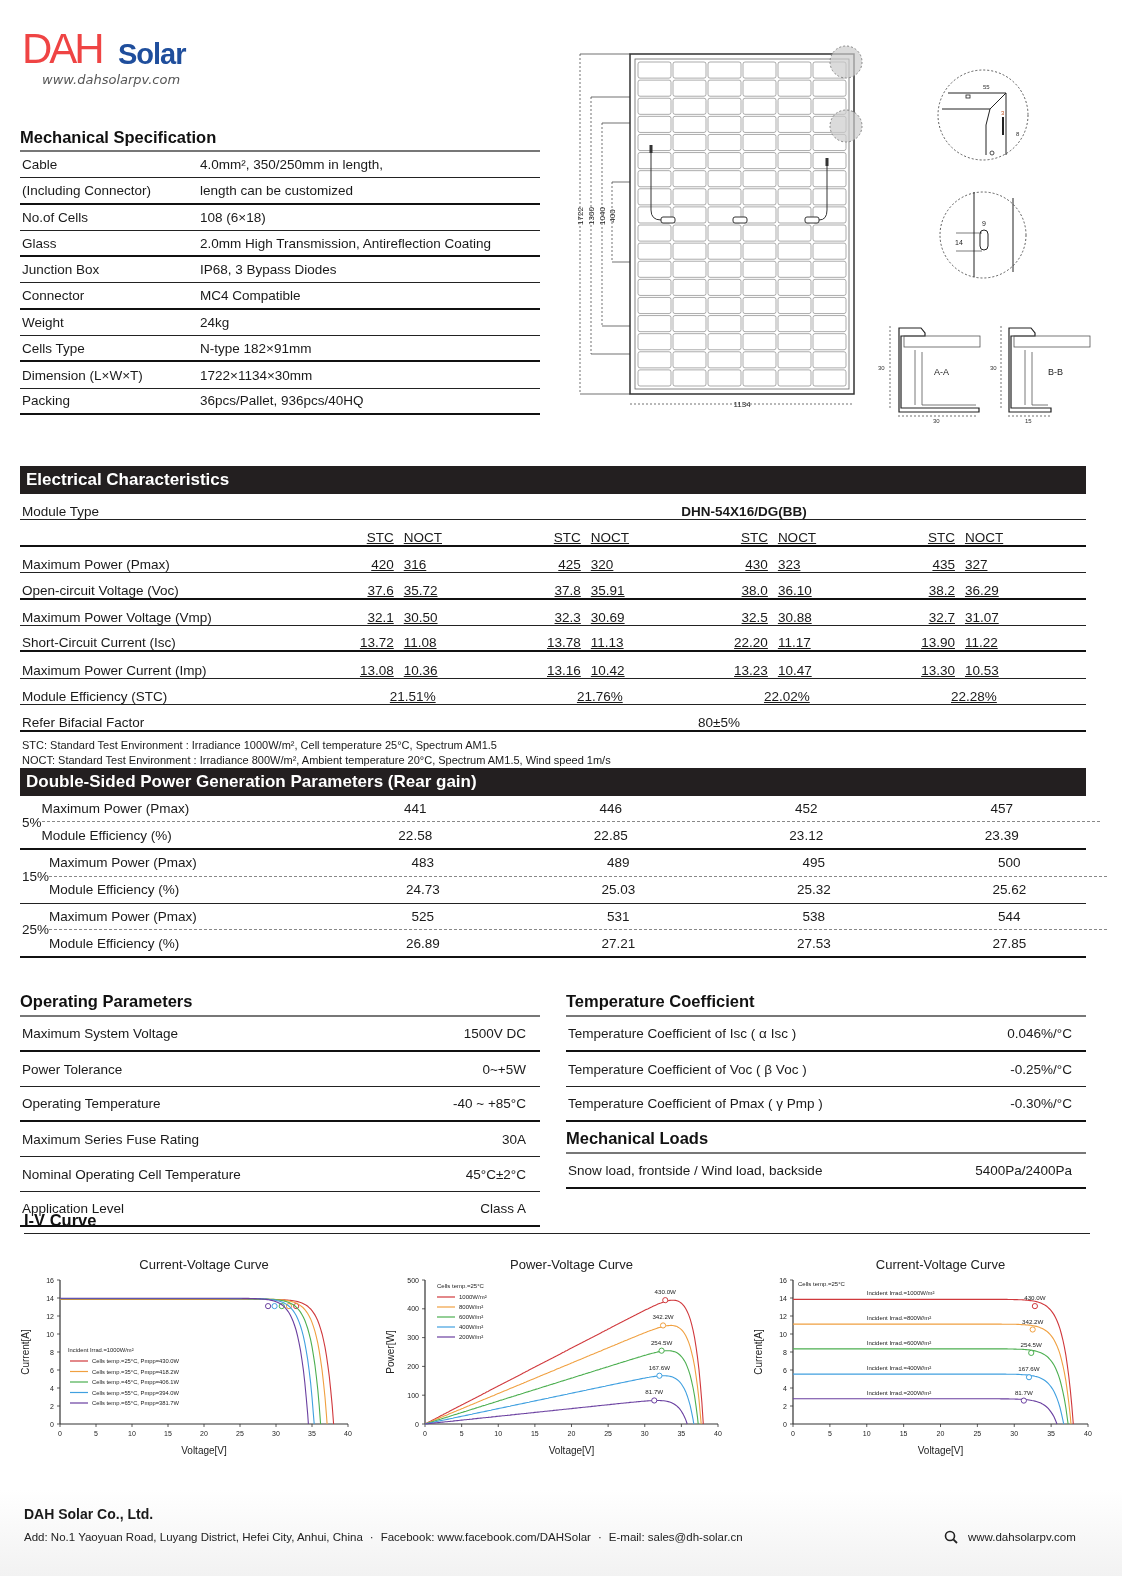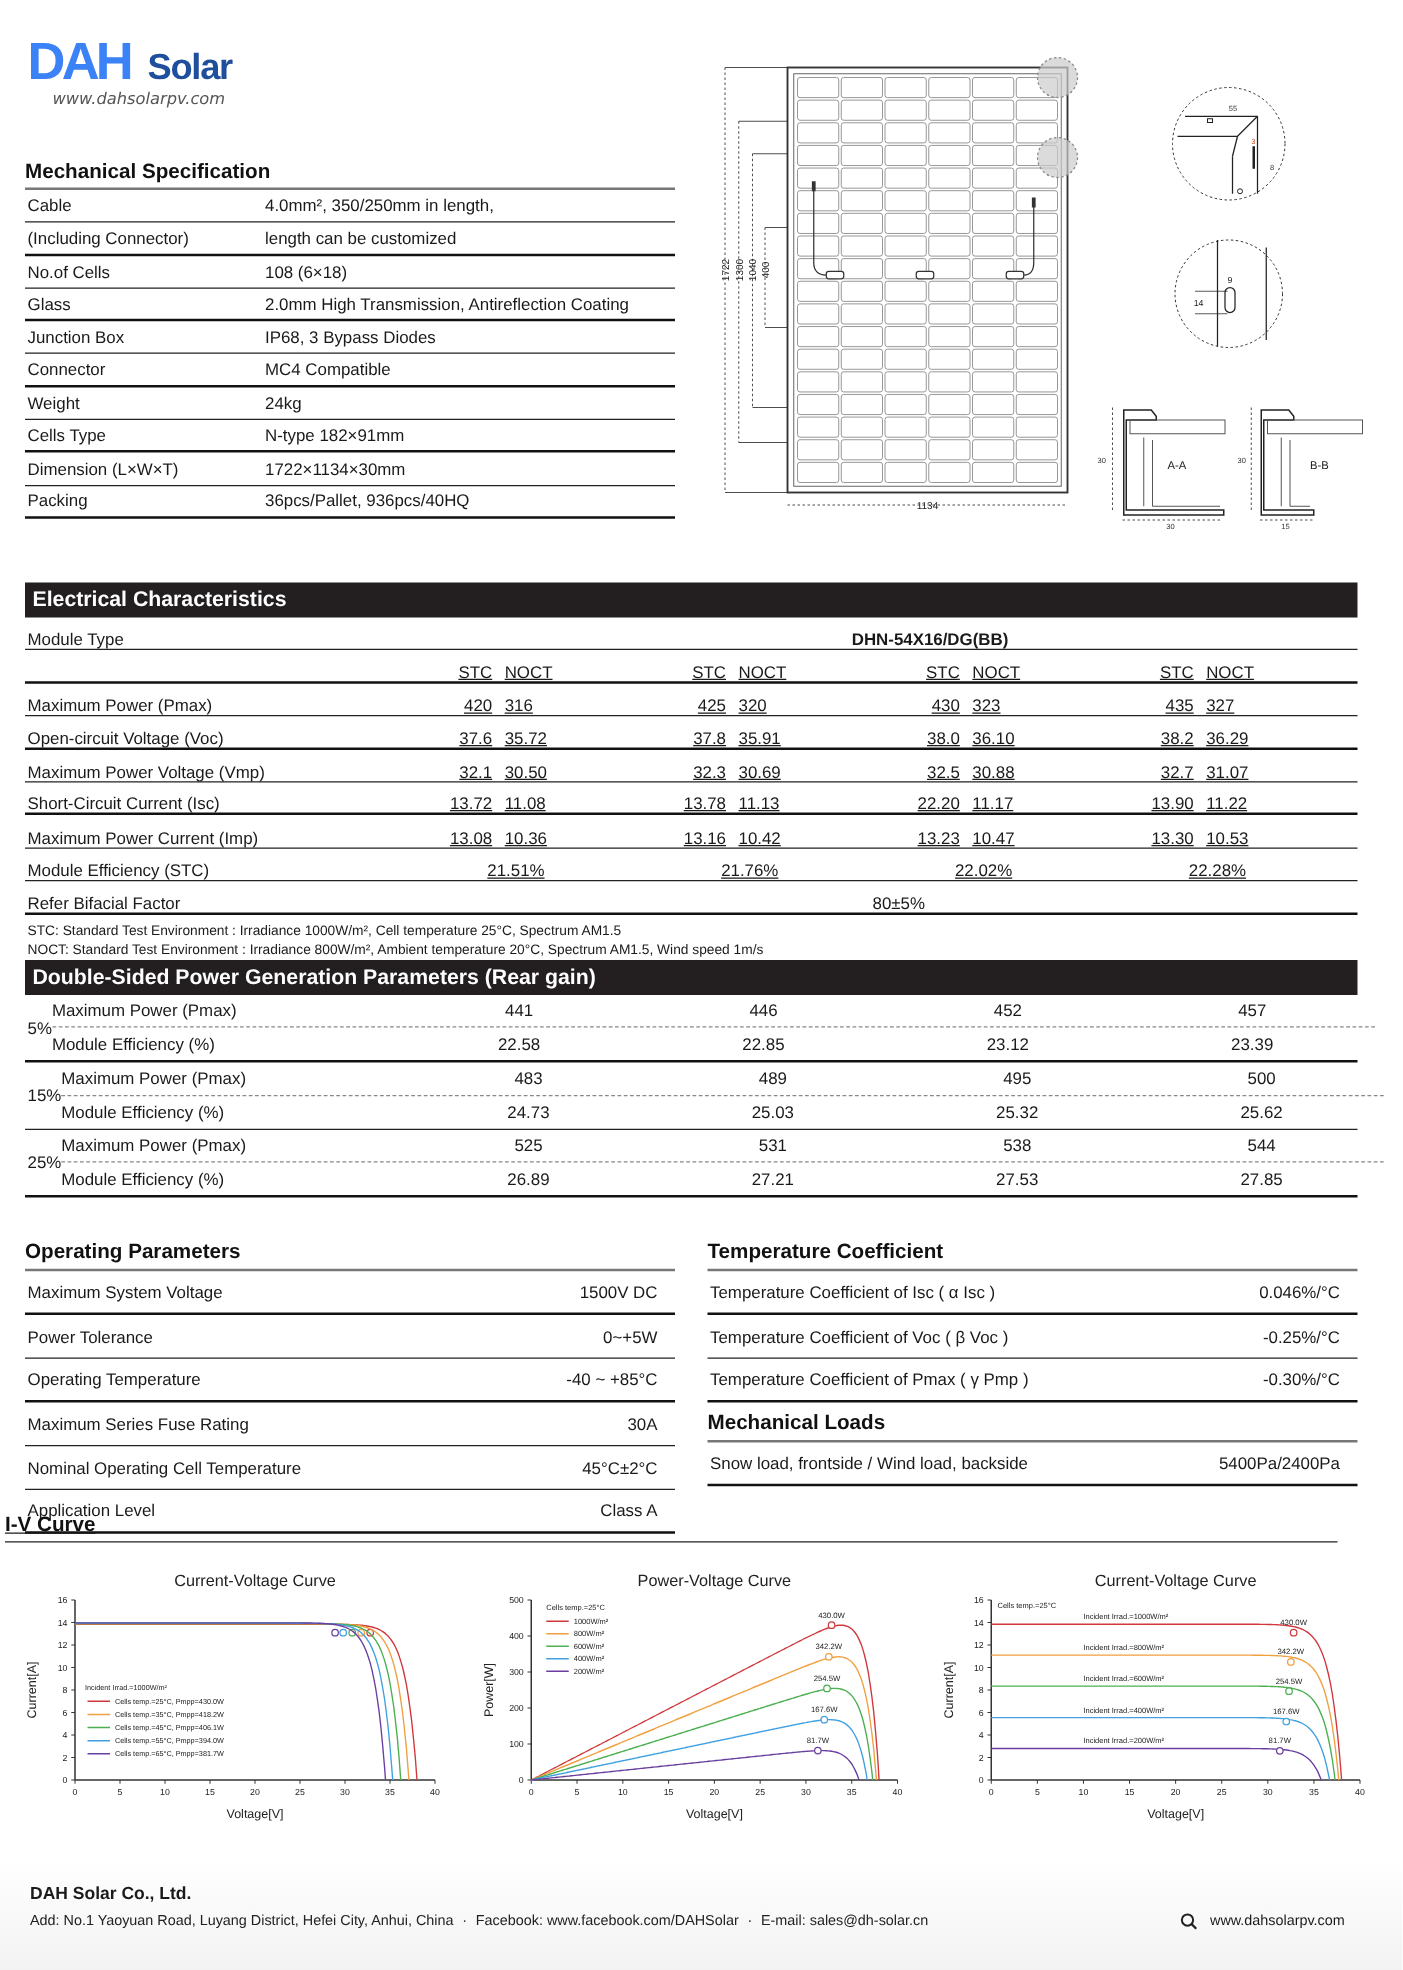--- a/index.html
+++ b/index.html
@@ -3,32 +3,32 @@
 <meta charset="utf-8">
 <style>
   * { box-sizing: border-box; margin: 0; padding: 0; }
   html, body { width: 1122px; height: 1576px; background: #ffffff; overflow: hidden; }
   body { font-family: "Liberation Sans", "DejaVu Sans", sans-serif; color: #1a1a1a; position: relative; }
 
   .abs { position: absolute; }
 
   
   #logo { left: 22px; top: 28px; width: 200px; height: 64px; }
-  #logo .brand { position: absolute; left: 0; top: 0; font-family: "Liberation Sans", sans-serif; font-weight: 700; font-size: 42px; letter-spacing: -3px; color: #3b82f6; line-height: 42px; }
+  #logo .brand { position: absolute; left: 0; top: 0; font-family: "Liberation Sans", sans-serif; font-weight: 400; font-size: 42px; letter-spacing: -3px; color: #ef4444; line-height: 42px; }
   #logo .solar { position: absolute; left: 96px; top: 10px; font-weight: 700; font-size: 29px; color: #1f4e9c; letter-spacing: -1px; }
   #logo .url { position: absolute; left: 20px; top: 44px; font-style: italic; font-size: 13px; color: #555; font-family: "DejaVu Sans", sans-serif; }
 
   
   .sec-title { font-weight: 700; font-size: 16.5px; color: #111; }
   .sec-bar { background: #231f20; color: #fff; font-weight: 700; font-size: 17px; padding-left: 6px; line-height: 28px; height: 28px; }
 
   
   #mech { left: 20px; top: 126px; width: 520px; }
   #mech .title { height: 26px; line-height: 22px; border-bottom: 2px solid #777; }
-  .kv-row { display: flex; height: 26.3px; align-items: center; font-size: 13.5px; border-bottom: 1px solid #222; gap: 12px; }
+  .kv-row { display: flex; height: 26.3px; align-items: center; font-size: 13.5px; border-bottom: 1px solid #222; }
   .kv-row.thick { border-bottom: 2px solid #111; }
   .kv-row .k { width: 180px; padding-left: 2px; }
   .kv-row .v { flex: 1; }
 
   
   #drawing { left: 560px; top: 40px; width: 330px; height: 380px; }
   #details { left: 870px; top: 60px; width: 230px; height: 370px; }
 
   
   #elec { left: 20px; top: 466px; width: 1066px; }
@@ -58,21 +58,21 @@
   #oper { left: 20px; top: 990px; width: 520px; }
   #oper .title, #temp .title, #loads .title { height: 27px; line-height: 22px; border-bottom: 2px solid #777; }
   .o-row { display: flex; height: 35px; align-items: center; font-size: 13.5px; border-bottom: 1px solid #222; }
   .o-row.thick { border-bottom: 2px solid #111; }
   .o-row .k { flex: 1; padding-left: 2px; }
   .o-row .v { text-align: right; padding-right: 14px; }
   #temp { left: 566px; top: 990px; width: 520px; }
   #loads { left: 566px; top: 1127px; width: 520px; }
 
   
-  #ivtitle { left: 4px; top: 1210px; width: 1066px; text-decoration: underline; }
+  #ivtitle { left: 24px; top: 1210px; width: 1066px; }
   #ivtitle .title { height: 24px; line-height: 20px; border-bottom: 1px solid #222; }
 
   .chart { position: absolute; }
   .chart svg text { font-family: "Liberation Sans", sans-serif; }
 
   
   #footer { left: 0; top: 1490px; width: 1122px; height: 86px; background: linear-gradient(#ffffff, #f2f2f2); }
   #footer .co { position: absolute; left: 24px; top: 16px; font-weight: 700; font-size: 14px; }
   #footer .addr { position: absolute; left: 24px; top: 41px; font-size: 11.5px; color: #222; white-space: nowrap; }
   #footer .addr .sep { margin: 0 7px; }

